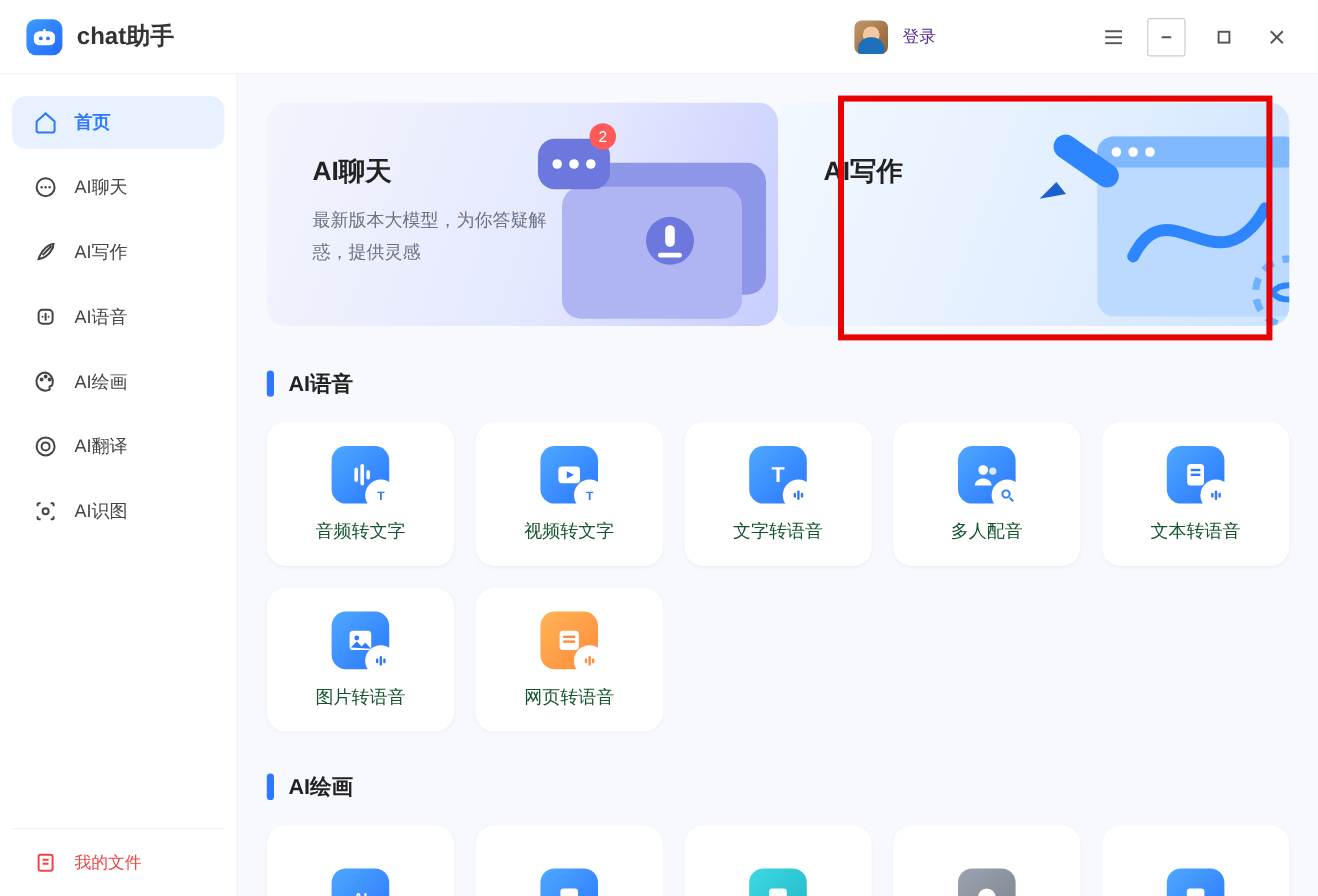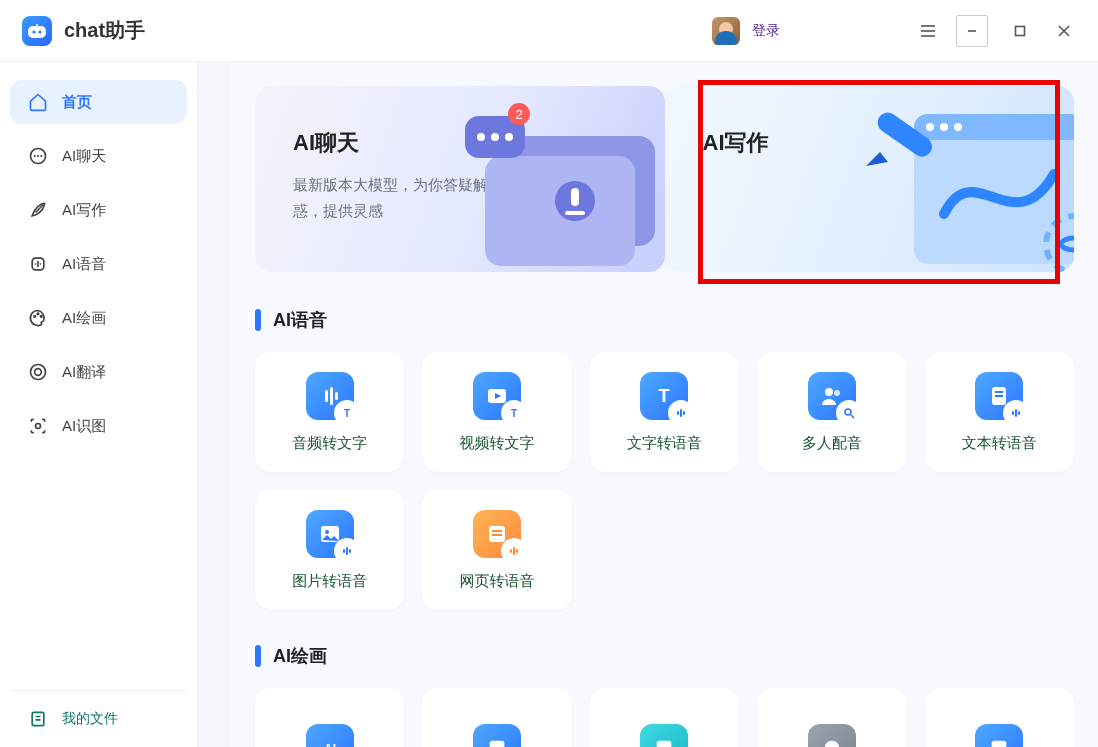--- a/index.html
+++ b/index.html
@@ -45,21 +45,21 @@
     background:#1e6fb8;
   }
   .login-text { font-size: 14px; color:#4c1d95; margin-right: 120px; }
   .win-btn {
     width: 32px; height: 32px; display:flex;align-items:center;justify-content:center;
     color:#555; border-radius:4px;
   }
   .win-minimize { border:1px solid #ccc; border-radius:2px; margin-right:4px; }
 
   
-  .body-wrap { display:flex; height: calc(747px - 62px); gap: 33px; }
+  .body-wrap { display:flex; height: calc(747px - 62px); }
 
   .sidebar {
     width: 198px;
     background:#fff;
     border-right:1px solid #eef1f6;
     display:flex;
     flex-direction:column;
     padding: 18px 10px 0 10px;
   }
   .nav-item {
@@ -78,21 +78,21 @@
   }
   .nav-icon {
     width:20px;height:20px;display:flex;align-items:center;justify-content:center;
     color:inherit;
   }
   .sidebar-spacer{flex:1;}
   .sidebar-footer{
     border-top:1px solid #eef1f6;
     padding:18px 18px;
     display:flex;align-items:center;gap:14px;
-    color:#0f766e;font-size:14px;cursor:pointer;
+    color:#ef4444;font-size:14px;cursor:pointer;
   }
 
   
   .main {
     flex:1;
     background:#f7f9fe;
     overflow-y:auto;
     padding: 24px 24px 0 24px;
   }
 

